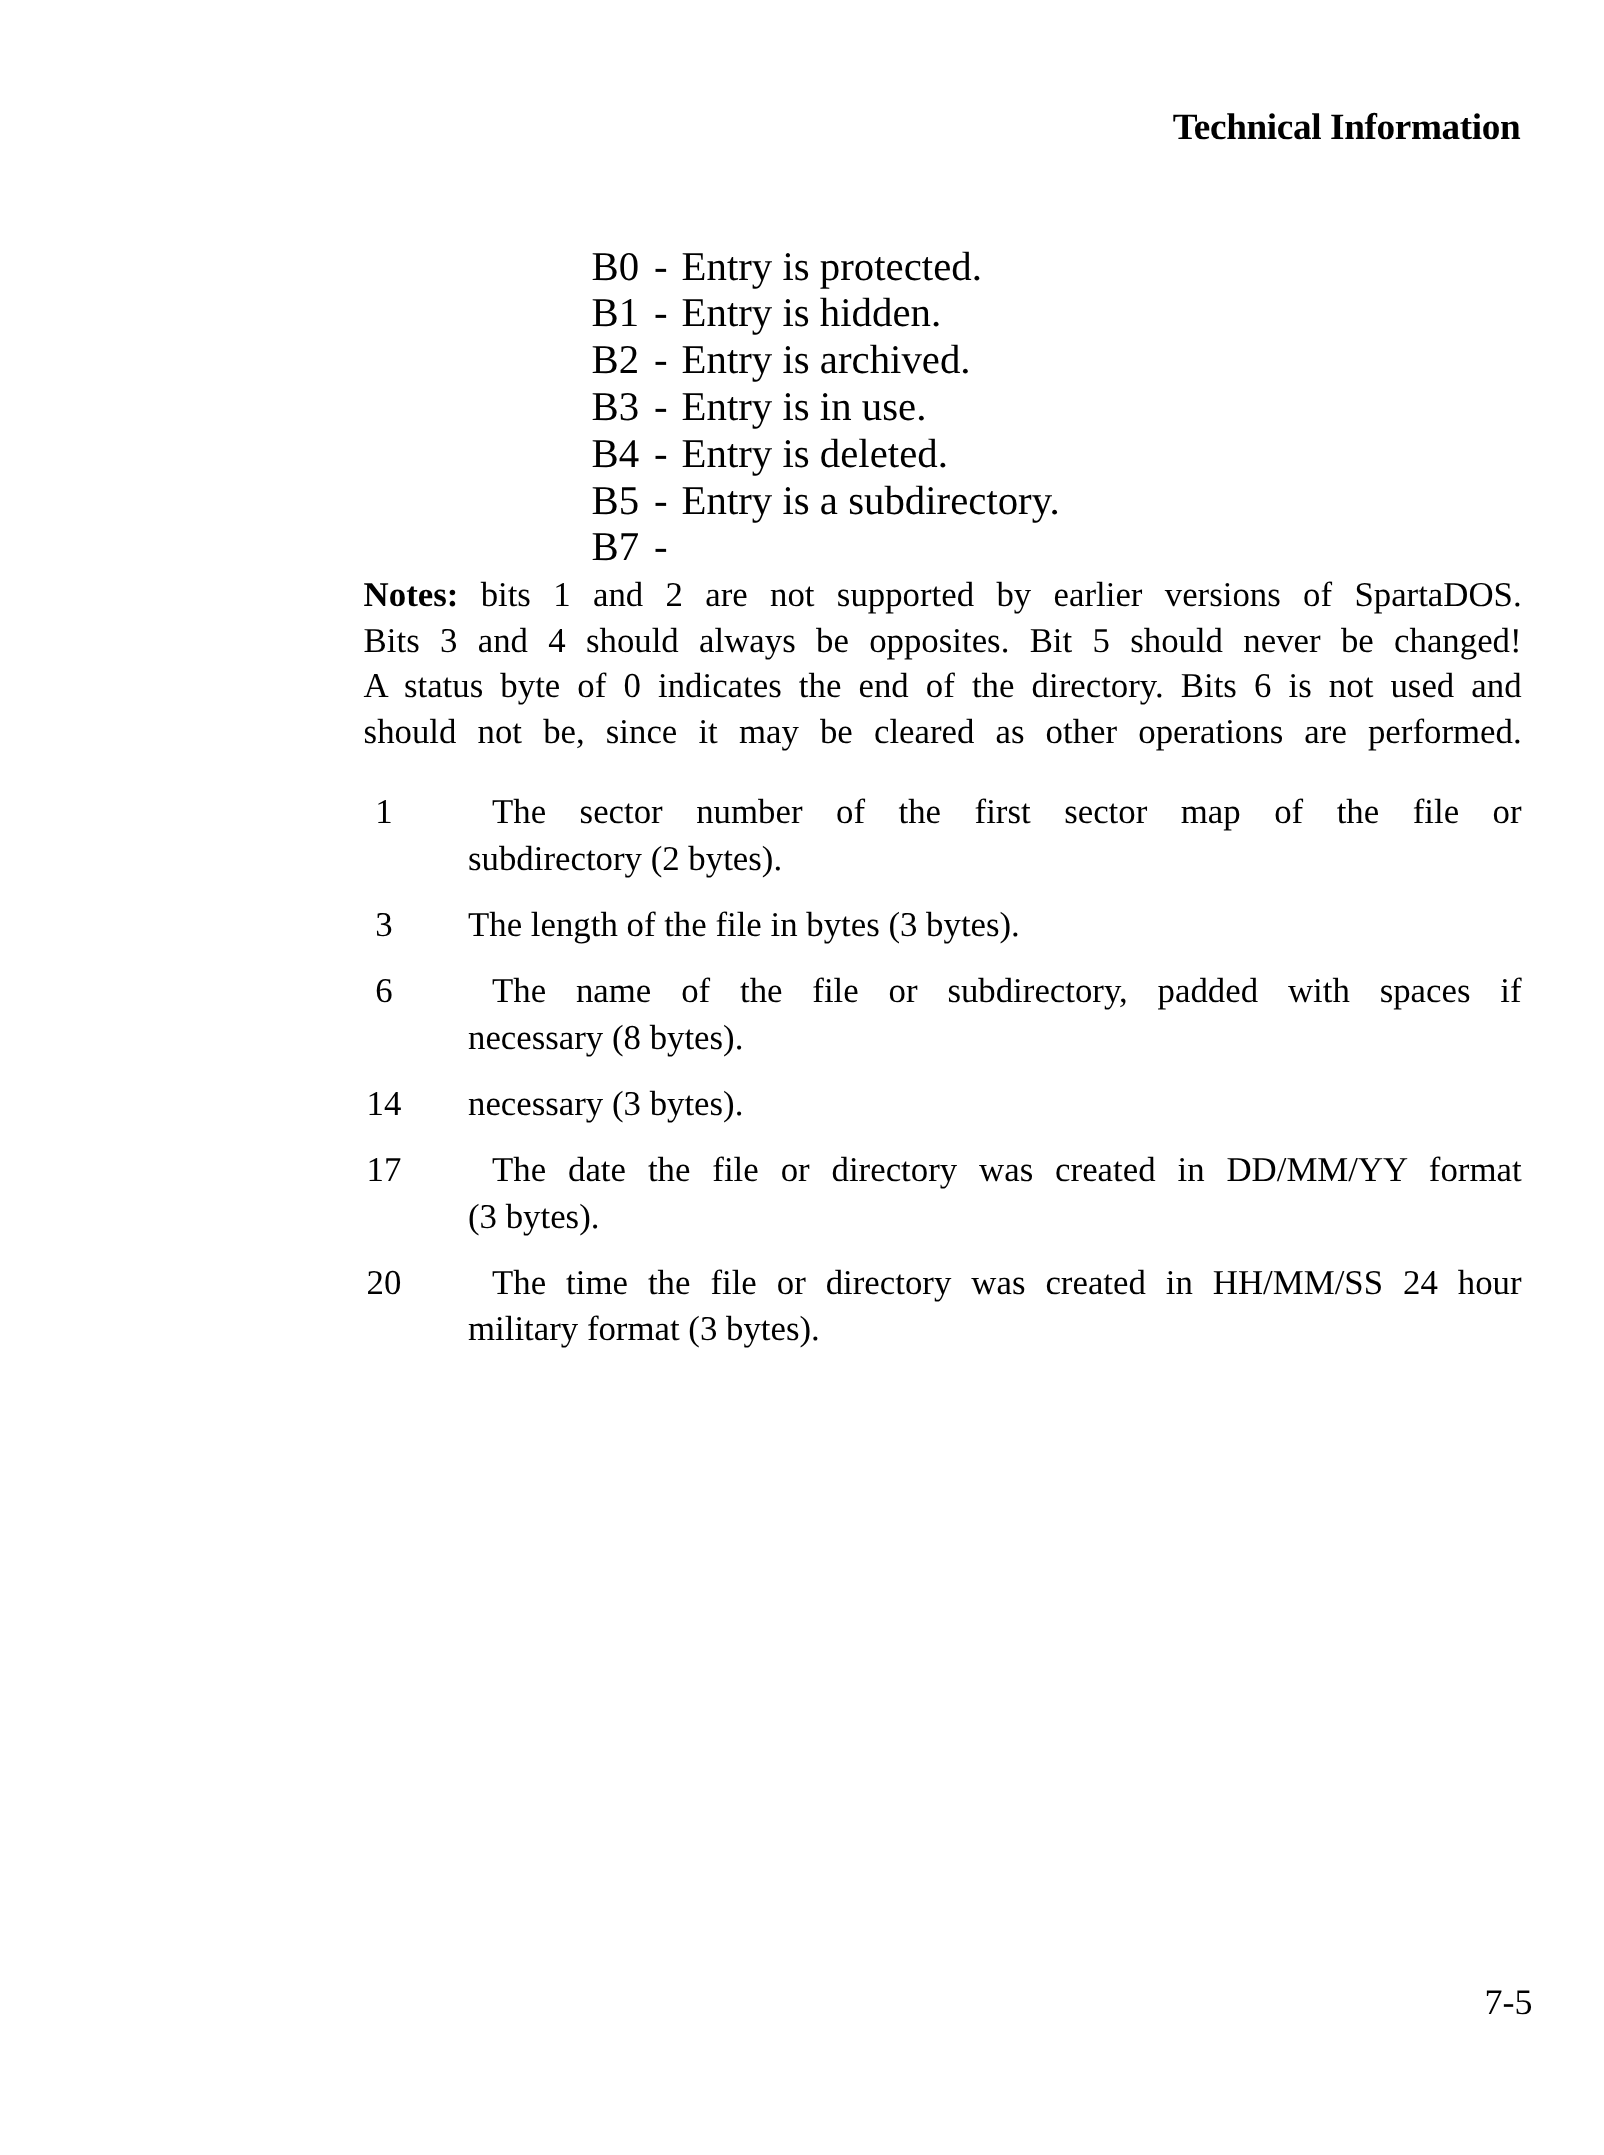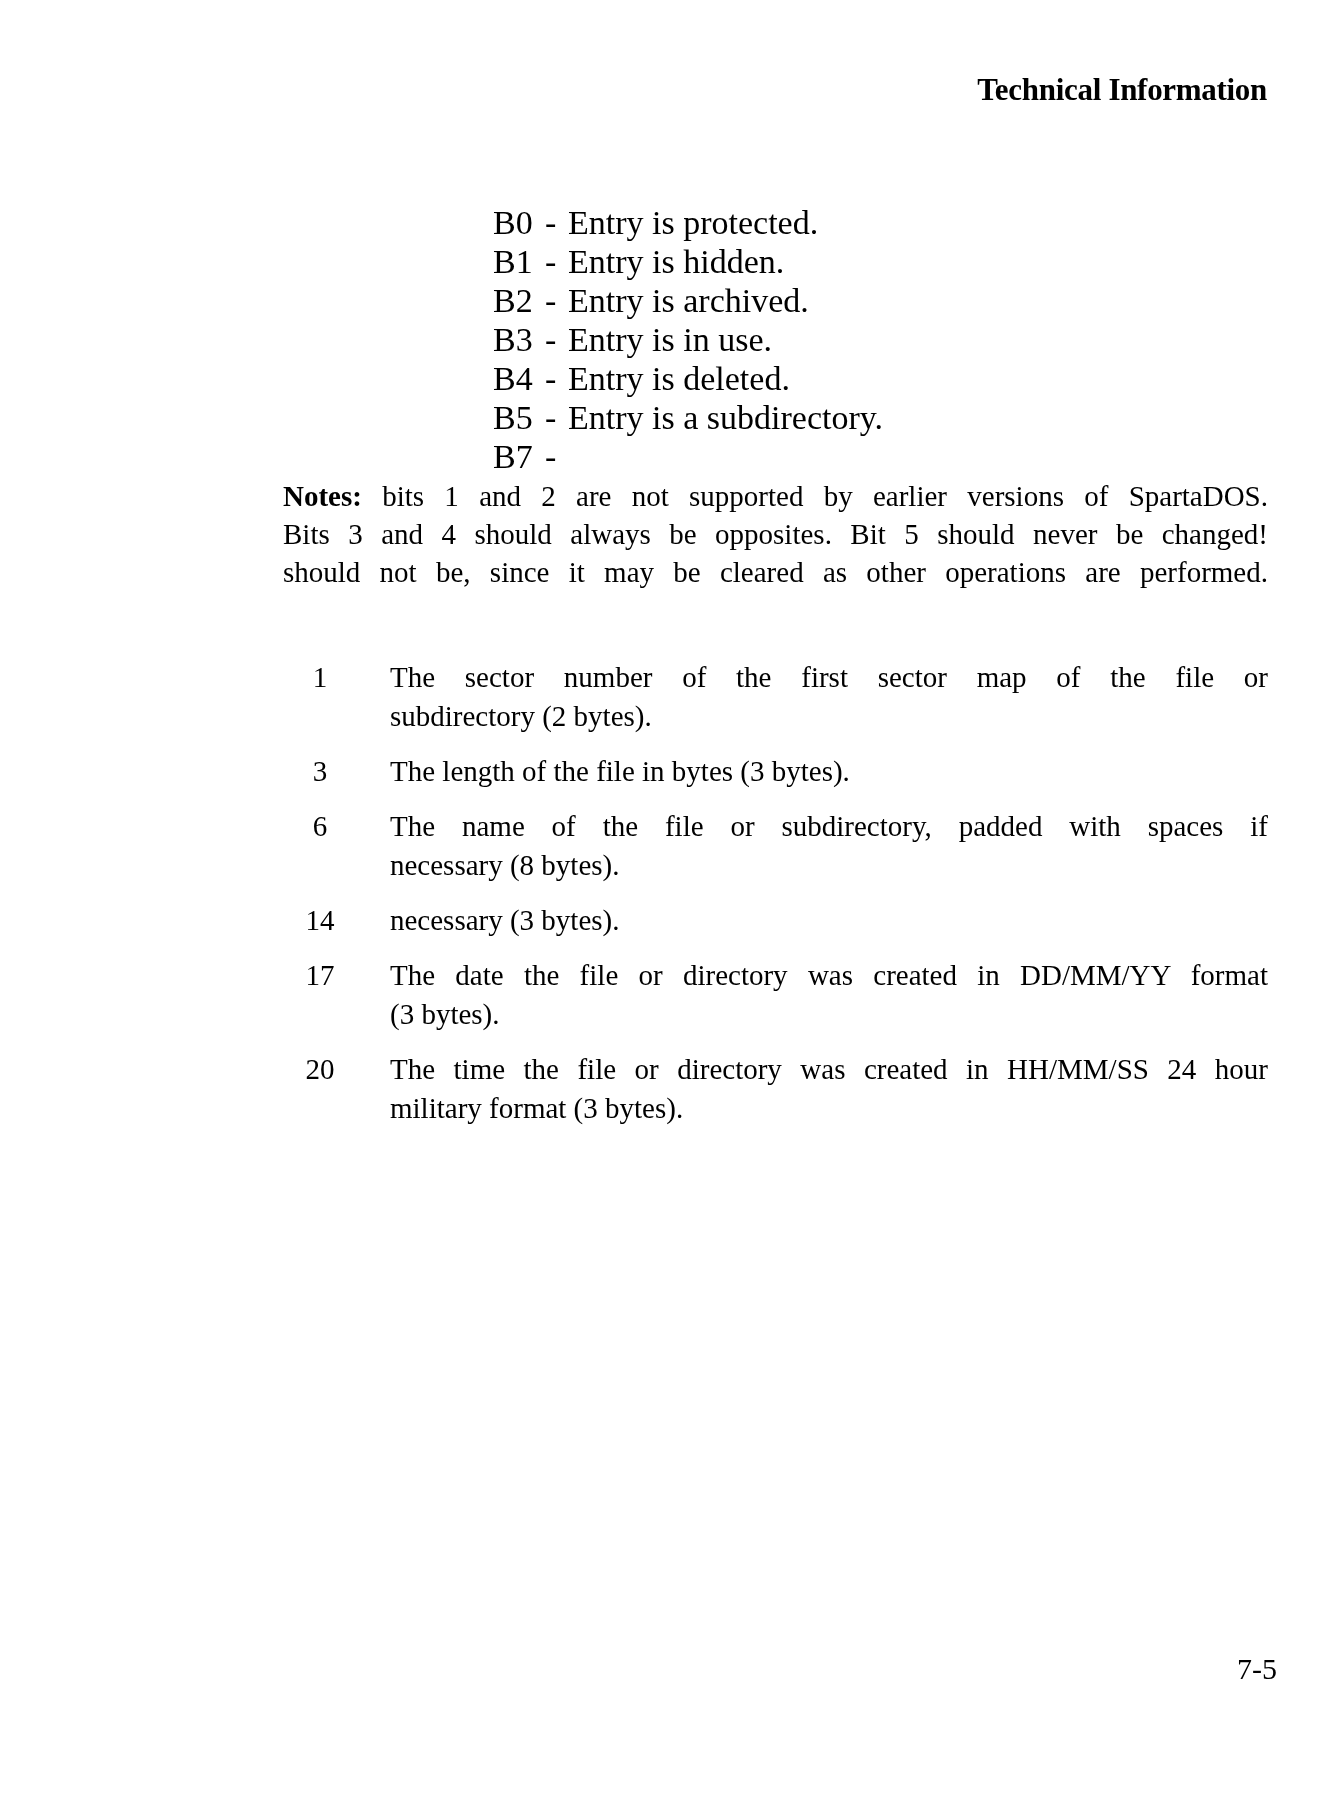--- a/index.html
+++ b/index.html
@@ -11,21 +11,21 @@
     position: relative;
     width: 1337px;
     height: 1796px;
     background: #ffffff;
     font-family: "Liberation Serif", serif;
     color: #000000;
     overflow: hidden;
   }
   .header {
     position: absolute;
-    top: 72px;
+    top: 88px;
     right: 70px;
     font-size: 31px;
     font-weight: bold;
     letter-spacing: -0.3px;
     white-space: nowrap;
   }
   .bit-list {
     position: absolute;
     left: 493px;
     top: 203px;
@@ -42,20 +42,21 @@
     position: absolute;
     left: 283px;
     top: 477px;
     width: 985px;
     font-size: 29px;
     line-height: 38px;
   }
   .jline {
     text-align: justify;
     text-align-last: justify;
+    margin-left: 20px;
     -moz-text-align-last: justify;
   }
   .bold { font-weight: bold; }
   .fields {
     position: absolute;
     left: 290px;
     top: 658px;
     width: 978px;
     font-size: 29px;
     line-height: 39px;
@@ -122,20 +123,21 @@
     </div>
     <div class="bit-row">
       <span class="bit-label">B7</span>
         <span class="bit-dash">-</span>
     </div>
   </div>
 
   <div class="notes">
     <div class="jline"><span class="bold">Notes:</span><span> bits 1 and 2 are not supported by earlier versions of SpartaDOS.</span></div>
     <div class="jline">Bits 3 and 4 should always be opposites.  Bit 5 should never be changed!</div>
+    <div class="jline">A status byte of 0 indicates the end of the directory.  Bits 6 is not used and</div>
     <div class="jline">should not be,  since it may be cleared as other operations are performed.</div>
   </div>
 
   <div class="fields">
 
     <div class="field">
       <div class="num">1</div>
       <div class="ftext">
         <div class="jline">The sector number of the first sector map of the file or</div>
         <div>subdirectory (2 bytes).</div>

